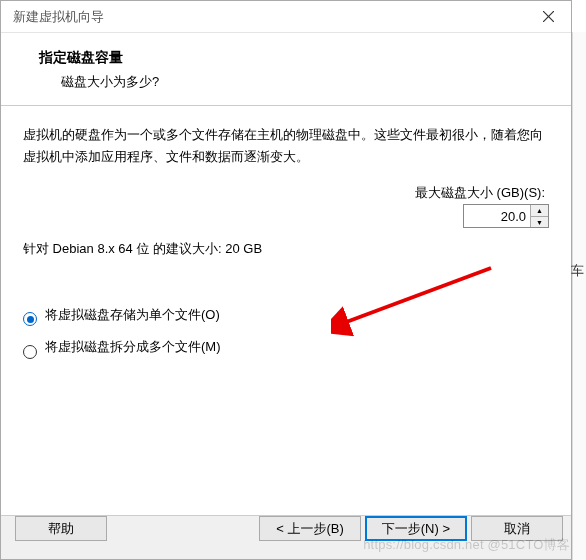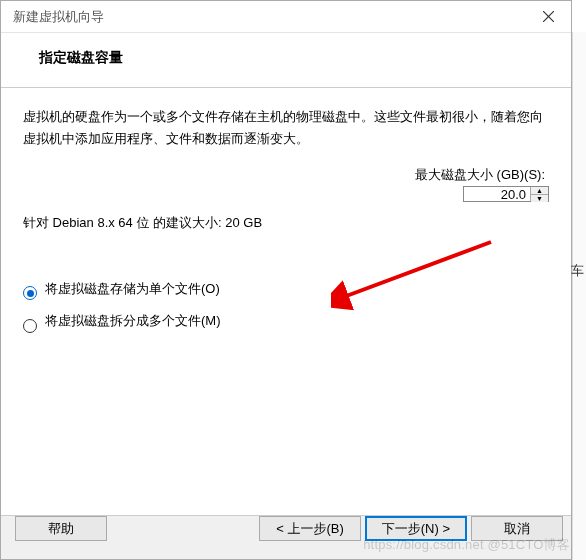--- a/index.html
+++ b/index.html
@@ -64,21 +64,21 @@
     .size-row {
       display: flex;
       align-items: flex-end;
       margin-bottom: 10px;
       flex-direction: column;
     }
     .size-row .label { margin-right: 4px; }
     .spinner {
       display: flex;
       border: 1px solid #888;
-      height: 16px;
+      height: 24px;
       width: 86px;
       margin-left: 1px;
     }
     .spinner input {
       border: none;
       text-align: right;
       padding-right: 4px;
       width: 66px;
       font-size: 13px;
       outline: none;
@@ -204,20 +204,21 @@
     <div class="close">
       <svg viewBox="0 0 11 11">
         <line x1="0" y1="0" x2="11" y2="11" stroke="#333" stroke-width="1.2"></line>
         <line x1="11" y1="0" x2="0" y2="11" stroke="#333" stroke-width="1.2"></line>
       </svg>
     </div>
   </div>
 
   <div class="header">
     <div class="title">指定磁盘容量</div>
+    <div class="subtitle">磁盘大小为多少?</div>
   </div>
 
   <div class="divider"></div>
 
   <div class="content">
     <div class="desc">虚拟机的硬盘作为一个或多个文件存储在主机的物理磁盘中。这些文件最初很小，随着您向虚拟机中添加应用程序、文件和数据而逐渐变大。</div>
 
     <div class="size-row">
       <span class="label">最大磁盘大小 (GB)(S):</span>
       <div class="spinner">

